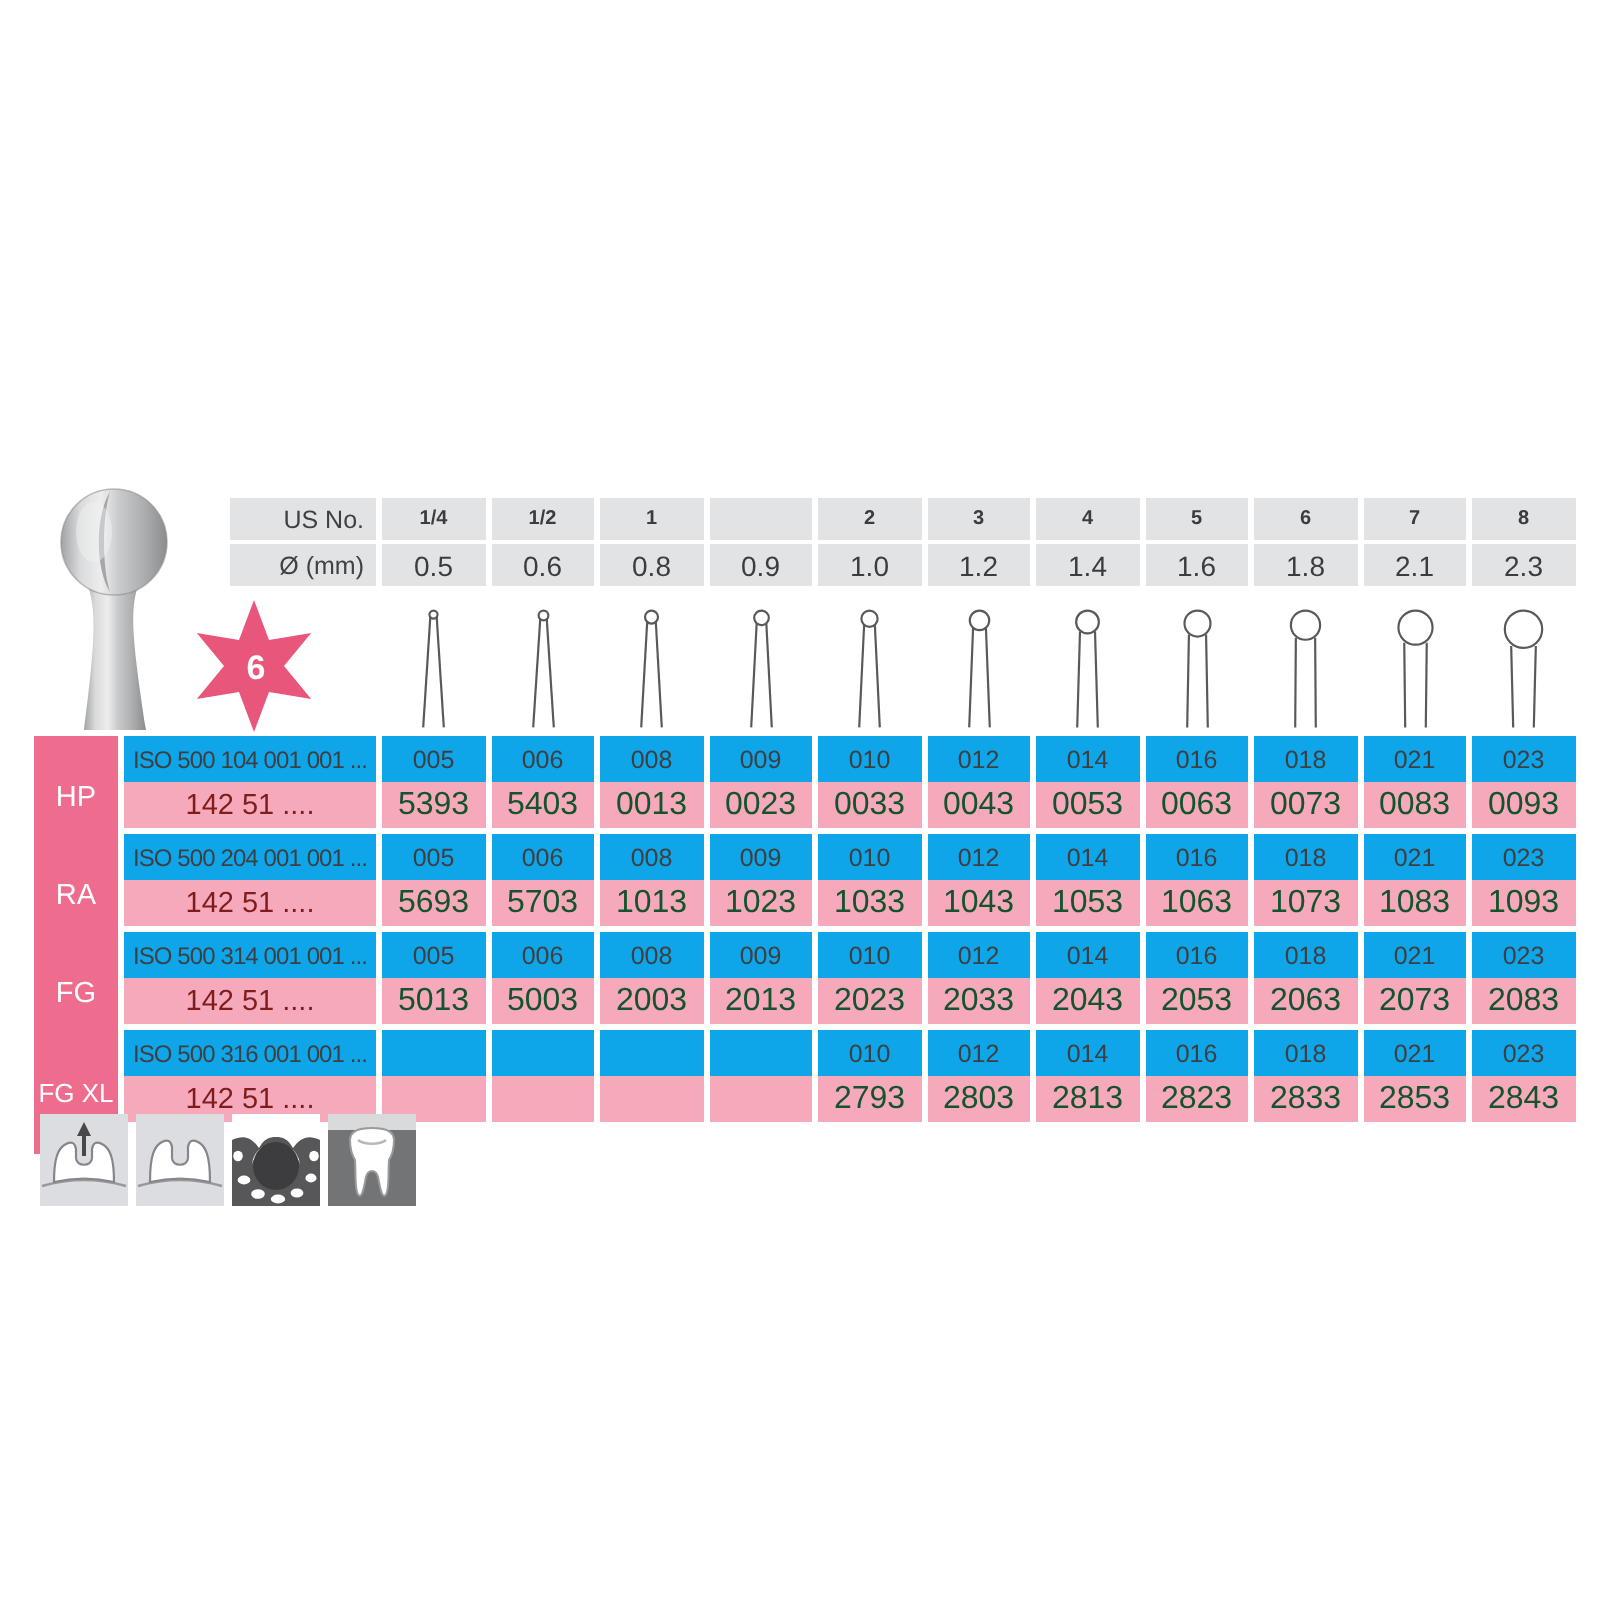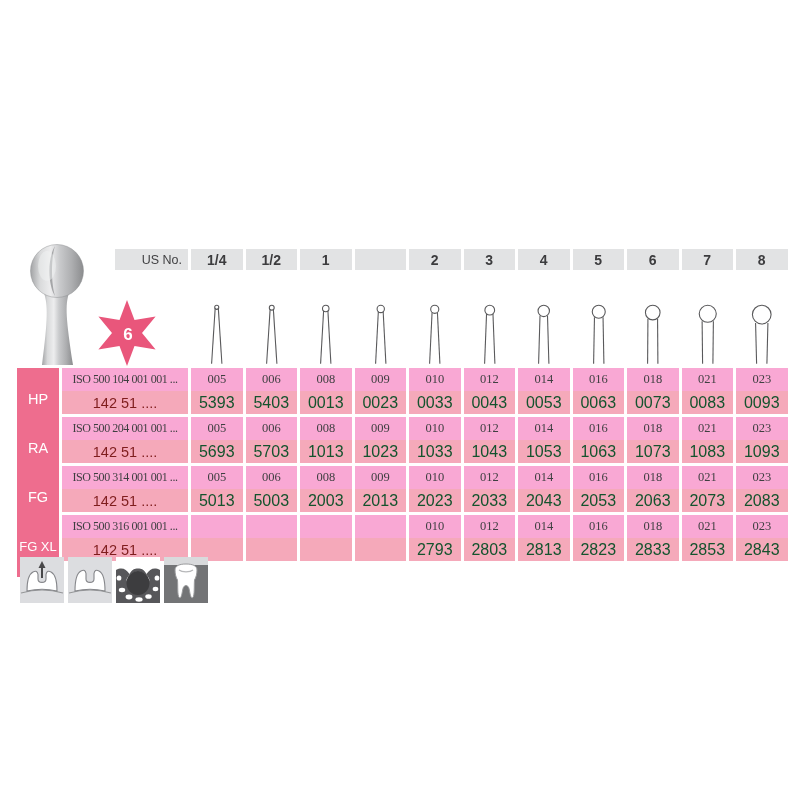--- a/index.html
+++ b/index.html
@@ -9,42 +9,42 @@
 
   
   .header-row{position:absolute;left:115px;display:flex;gap:3px;}
   #usno-row{top:249px;}
   #dia-row{top:272px;}
   .hlabel{width:73px;height:21px;background:#e2e3e4;display:flex;align-items:center;
           justify-content:flex-end;padding-right:6px;box-sizing:border-box;
           font-size:12.5px;color:#414143;}
   .hcell{width:51.5px;height:21px;background:#e2e3e4;display:flex;align-items:center;
          justify-content:center;font-size:14px;color:#3c3c3e;}
-  #usno-row .hcell{font-weight:bold;font-size:14px;}
+  #usno-row .hcell{font-weight:bold;font-size:10px;}
 
   
   .glyph-row{position:absolute;left:191px;top:302px;display:flex;gap:3px;}
   .glyph-slot{width:51.5px;height:63px;display:flex;align-items:flex-end;justify-content:center;}
 
   .star-wrap{position:absolute;left:93px;top:298px;width:70px;height:72px;}
 
   
   .photo-wrap{position:absolute;left:17px;top:243px;width:82px;height:124px;}
 
   
   .group{position:absolute;left:17px;display:flex;gap:3px;}
   .rowlabel{width:42px;height:62px;background:#ee6d8e;color:#ffffff;display:flex;
             align-items:center;justify-content:center;font-size:14.5px;}
   .rowlabel.small{font-size:13px;}
   .grows{display:flex;flex-direction:column;}
   .subrow{display:flex;gap:3px;height:23px;}
   .subrow .cell{display:flex;align-items:center;justify-content:center;box-sizing:border-box;}
   .iso-cell{width:126px;}
   .data-cell{width:51.5px;}
-  .light .cell{background:#f9a8d4;font-family:Liberation Serif, serif;}
+  .light .cell{background:#0ea5e9;}
   .mid .cell{background:#f5a9ba;}
   .iso-prefix{font-size:12px;letter-spacing:-0.45px;color:#3f3f41;white-space:nowrap;}
   .order-prefix{font-size:14.5px;color:#7f1d1d;}
   .light .data-cell{font-size:12.5px;color:#3f3f41;}
   .mid .data-cell{font-size:16px;color:#14532d;}
 
   
   .app-icons{position:absolute;left:20px;top:557px;display:flex;gap:4px;}
   .app-icon{width:44px;height:46px;}
 </style>
@@ -78,20 +78,34 @@
       <div class="hcell">1/2</div>
       <div class="hcell">1</div>
       <div class="hcell"></div>
       <div class="hcell">2</div>
       <div class="hcell">3</div>
       <div class="hcell">4</div>
       <div class="hcell">5</div>
       <div class="hcell">6</div>
       <div class="hcell">7</div>
       <div class="hcell">8</div>
+    </div>
+  <div class="header-row" id="dia-row">
+    <div class="hlabel">Ø (mm)</div>
+  <div class="hcell">0.5</div>
+      <div class="hcell">0.6</div>
+      <div class="hcell">0.8</div>
+      <div class="hcell">0.9</div>
+      <div class="hcell">1.0</div>
+      <div class="hcell">1.2</div>
+      <div class="hcell">1.4</div>
+      <div class="hcell">1.6</div>
+      <div class="hcell">1.8</div>
+      <div class="hcell">2.1</div>
+      <div class="hcell">2.3</div>
     </div>
 
   <div class="star-wrap">
     <svg width="70" height="72" viewBox="0 0 70 72">
       <polygon fill="#e9567b" points="34,2 41.5,22 62.6,18.5 49,35 62.6,51.5 41.5,48 34,68 26.5,48 5.4,51.5 19,35 5.4,18.5 26.5,22"></polygon>
       <text x="35" y="41.5" text-anchor="middle" font-size="17" font-weight="bold" fill="#ffffff" font-family="Liberation Sans, sans-serif">6</text>
     </svg>
   </div>
 
   <div class="glyph-row" id="glyph-row">

